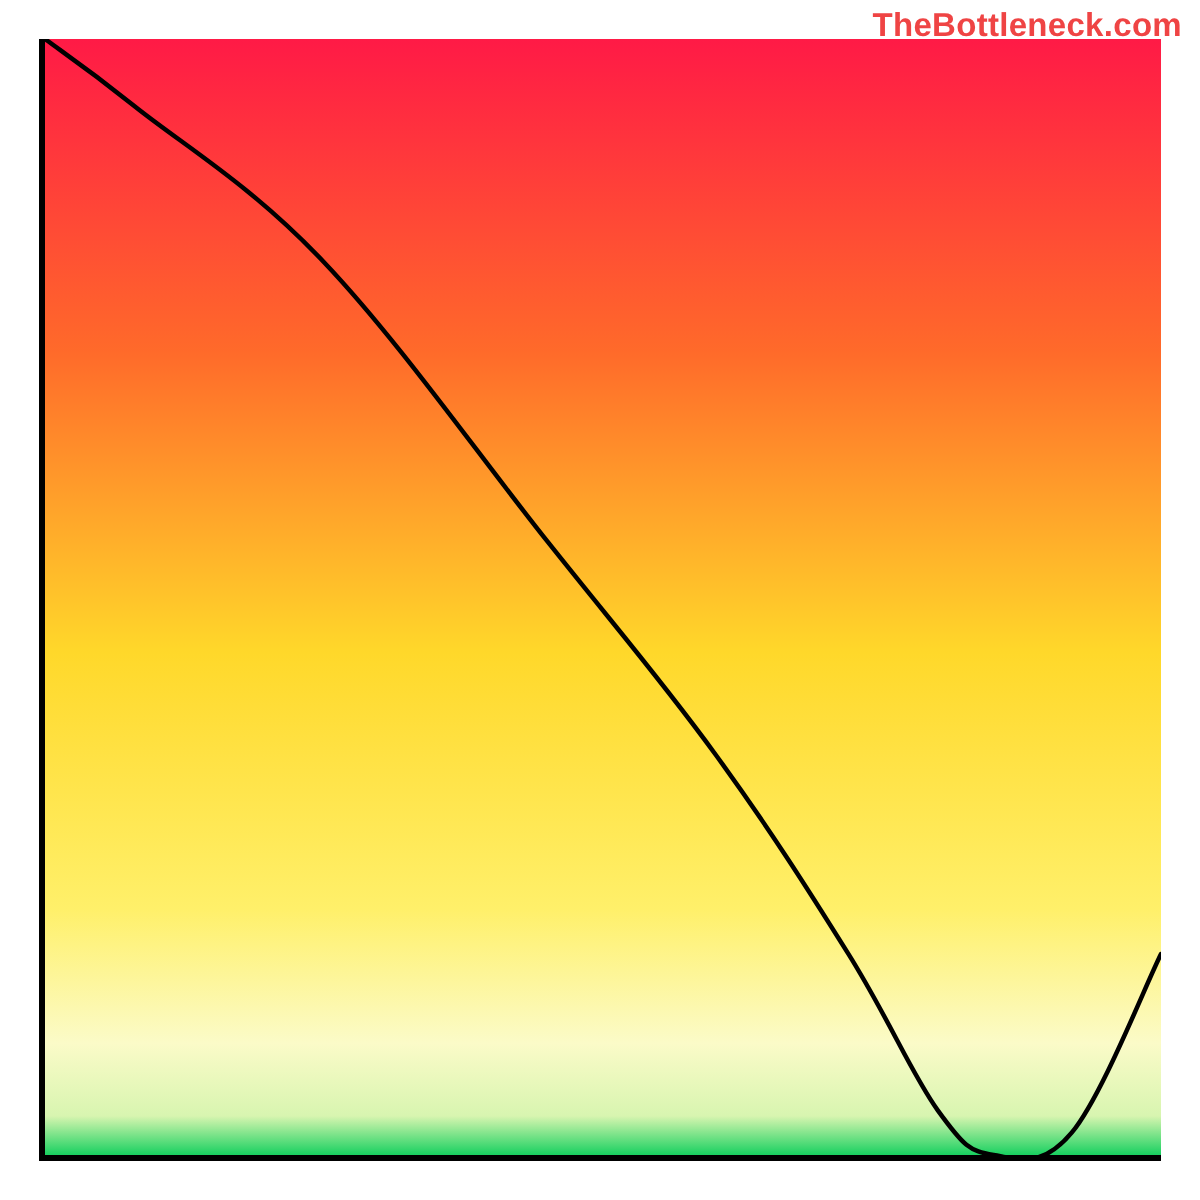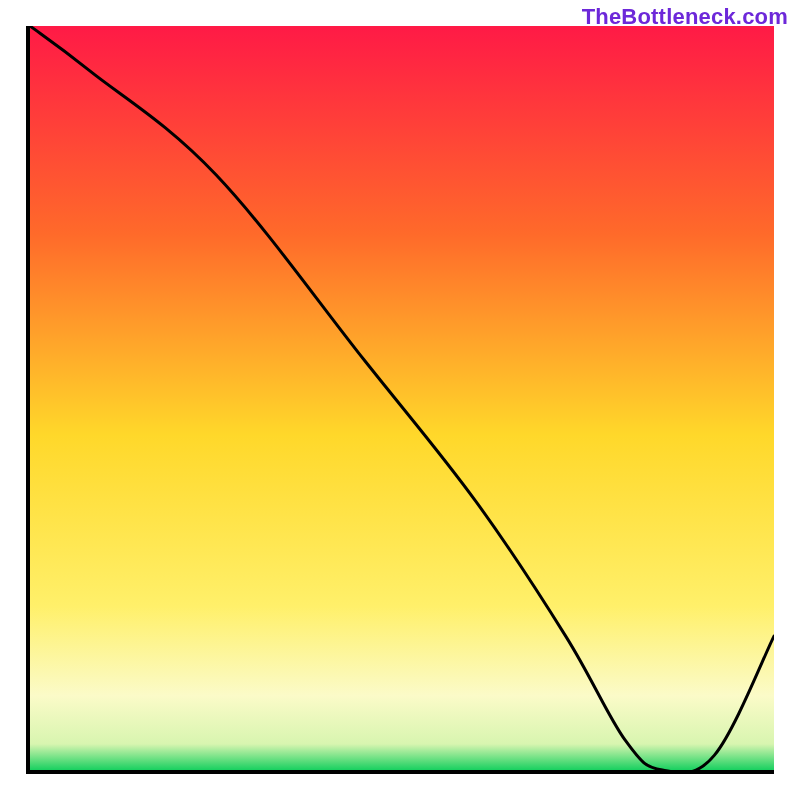--- a/index.html
+++ b/index.html
@@ -15,21 +15,21 @@
     position: relative;
     width: 800px;
     height: 800px;
   }
   .watermark {
     position: absolute;
     top: 4px;
     right: 12px;
     font-size: 22px;
     font-weight: bold;
-    color: #6d28d9;
+    color: #ef4444;
     letter-spacing: 0.2px;
     user-select: none;
   }
   .plot {
     position: absolute;
     left: 26px;
     top: 26px;
     width: 748px;
     height: 748px;
     border-left: 4px solid #000;

